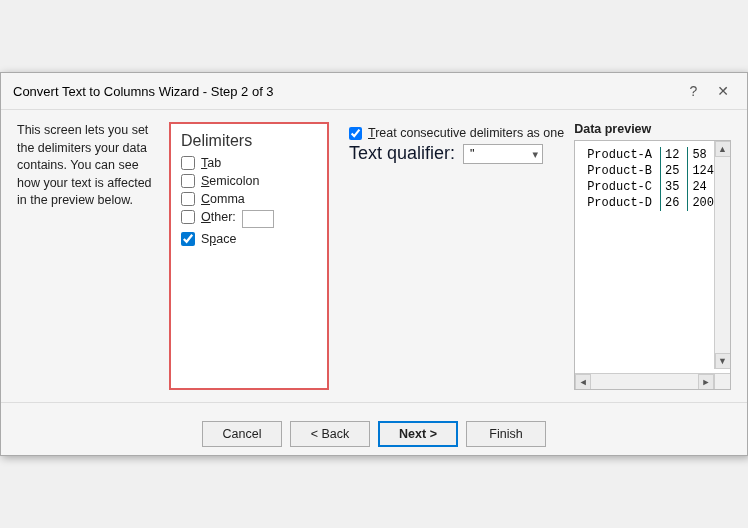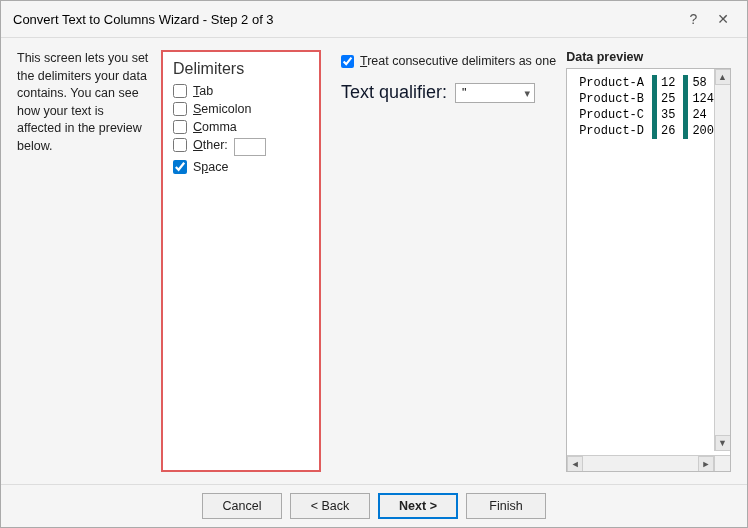--- a/index.html
+++ b/index.html
@@ -11,21 +11,21 @@
       justify-content: center;
       align-items: center;
       width: 748px;
       height: 528px;
       overflow: hidden;
     }
     .dialog {
       background: #f5f5f5;
       border: 1px solid #aaa;
       width: 748px;
-      height: 528px;
+      height: 384px;
       display: flex;
       flex-direction: column;
       box-shadow: 2px 2px 8px rgba(0,0,0,0.3);
     }
     .title-bar {
       background: #f5f5f5;
       border-bottom: 1px solid #ddd;
       padding: 8px 12px;
       display: flex;
       align-items: center;
@@ -98,21 +98,21 @@
     .other-input {
       border: 1px solid #aaa;
       width: 32px;
       height: 18px;
       font-size: 12px;
       padding: 1px 3px;
     }
     .right-options {
       display: flex;
       flex-direction: column;
-      gap: 14px;
+      gap: 3px;
       padding-top: 4px;
     }
     .consecutive-row {
       display: flex;
       align-items: center;
       gap: 6px;
     }
     .qualifier-row {
       display: flex;
       align-items: center;
@@ -176,21 +176,21 @@
     }
     .preview-table {
       border-collapse: collapse;
       font-size: 12px;
       font-family: 'Courier New', monospace;
     }
     .preview-table td {
       padding: 1px 8px 1px 4px;
       vertical-align: top;
       white-space: nowrap;
-      border-right: 5px solid #0f766e;
+      border-right: 1px solid #0f766e;
       color: #000;
     }
     .preview-table td:last-child {
       border-right: none;
       margin-left: 8px;
     }
     .col-a { color: #000; }
     .col-b { color: #000; }
     .col-c { color: #0000cc; }
     .scrollbar-right {
@@ -270,20 +270,21 @@
       background: #f5f5f5;
     }
     .footer-btn {
       padding: 4px 18px;
       font-size: 12.5px;
       border: 1px solid #aaa;
       background: #f0f0f0;
       cursor: pointer;
       min-width: 80px;
       color: #222;
+      margin-top: 10px;
     }
     .footer-btn.primary {
       border: 2px solid #0078d4;
       background: #f0f0f0;
       font-weight: bold;
     }
   </style>
 </head>
 <body>
 

